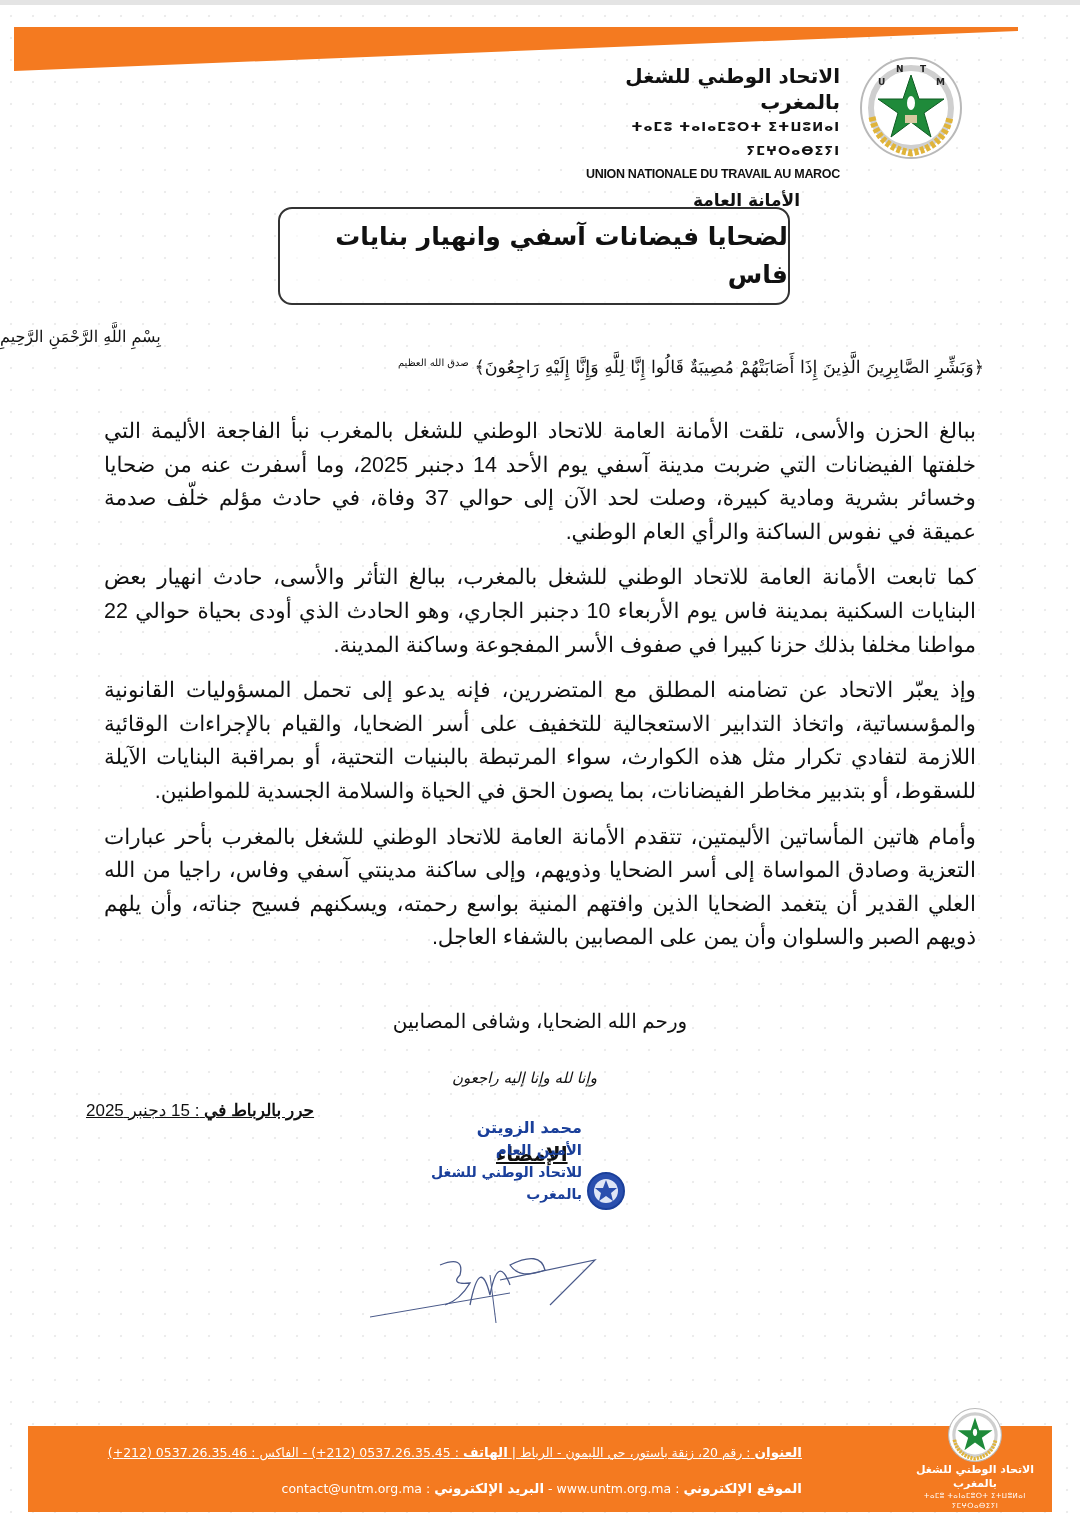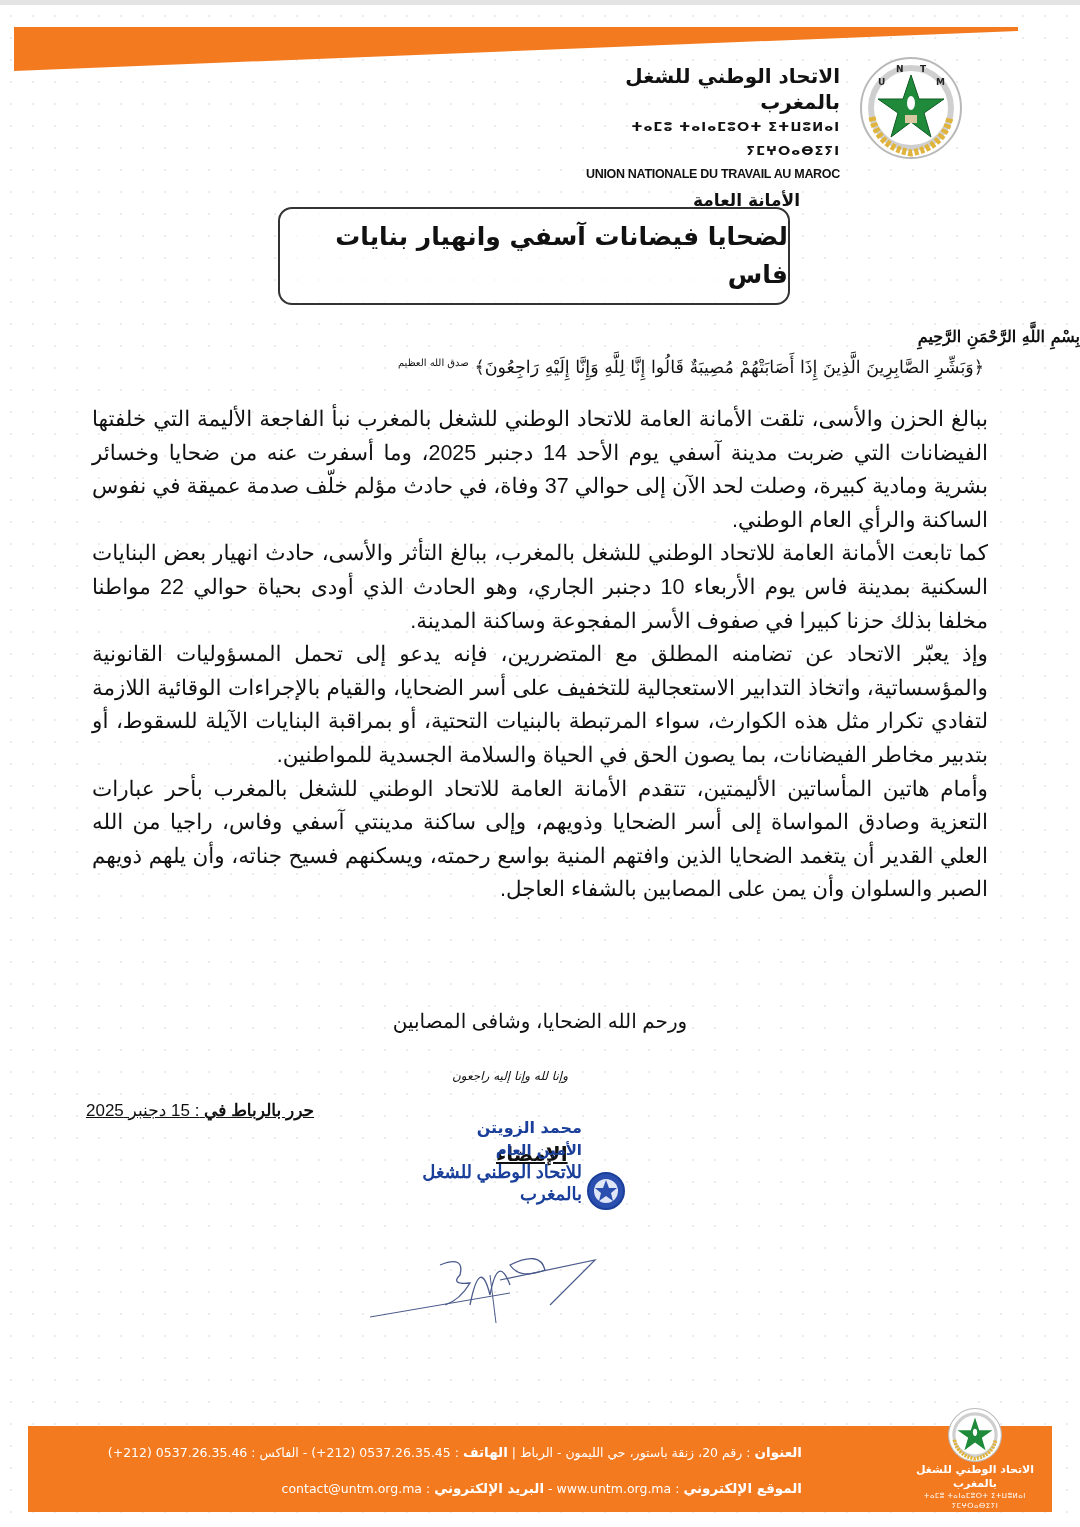--- a/index.html
+++ b/index.html
@@ -35,53 +35,53 @@
     position: absolute; left: 278px; top: 202px; width: 512px; height: 98px;
     border: 2px solid #333; border-radius: 14px; box-sizing: border-box;
     background: rgba(255,255,255,0.7);
     display: flex; flex-direction: column; justify-content: center; align-items: center;
     direction: rtl;
   }
   .title-line1 { font-weight: 700; font-size: 23px; line-height: 36px; color: #111; }
   .title-line2 { font-weight: 700; font-size: 25px; line-height: 38px; color: #111; }
 
   
-  .basmala { position: absolute; left: 0; width: 1080px; top: 322px; text-align: right; direction: rtl; font-family: "DejaVu Serif", serif; font-size: 16px; color: #111; font-weight: bold; }
+  .basmala { position: absolute; left: 0; width: 1080px; top: 322px; text-align: left; direction: rtl; font-family: "DejaVu Serif", serif; font-size: 16px; color: #111; }
   .verse { position: absolute; right: 96px; top: 352px; direction: rtl; font-family: "DejaVu Serif", serif; font-size: 17.5px; color: #111; white-space: nowrap; }
   .verse .sadaqa { font-size: 10px; vertical-align: super; }
 
   
   .body-text {
     position: absolute; left: 92px; width: 896px; top: 398px;
     direction: rtl; text-align: justify; text-align-last: right;
     font-family: "Liberation Sans", sans-serif; font-size: 21.5px; line-height: 33.6px; color: #111;
   }
-  .body-text p { margin: 0; }
+  .body-text p { margin: 12px; }
   .closing-line { position: absolute; left: 0; width: 1080px; top: 1004px; text-align: center; direction: rtl; font-family: "Liberation Sans", sans-serif; font-size: 20px; color: #111; padding-right: 12px; }
-  .istirja { position: absolute; left: 452px; top: 1064px; direction: rtl; font-family: "DejaVu Serif", serif; font-style: italic; font-size: 12px; color: #111; }
+  .istirja { position: absolute; left: 452px; top: 1064px; direction: rtl; font-family: "DejaVu Serif", serif; font-style: italic; font-size: 15px; color: #111; }
   .dated { position: absolute; left: 86px; top: 1095px; direction: rtl; font-family: "Liberation Sans", sans-serif; font-size: 17px; color: #111; text-decoration: underline; }
   .dated b { font-weight: 700; }
   .signature-label { position: absolute; left: 496px; top: 1124px; direction: rtl; font-weight: 700; font-size: 20px; text-decoration: underline; color: #111; margin-top: 13px; }
 
   
   .stamp-text { position: absolute; left: 420px; top: 1112px; width: 162px; direction: rtl; text-align: right; color: #1a3f9a; font-weight: 700; }
   .stamp-name { font-size: 16px; line-height: 22px; }
   .stamp-title { font-size: 15px; line-height: 22px; }
-  .stamp-org { font-size: 18px; line-height: 22px; font-family: Liberation Serif, serif; }
+  .stamp-org { font-size: 14px; line-height: 22px; }
   .stamp-seal { position: absolute; left: 586px; top: 1166px; width: 40px; height: 40px; }
   .signature-scribble { position: absolute; left: 370px; top: 1240px; width: 230px; height: 80px; }
 
   
   .footer-band {
     position: absolute; left: 28px; top: 1421px; width: 1024px; height: 86px;
     background: #f47a20;
   }
   .footer-line { position: absolute; right: 250px; direction: rtl; color: #fff; font-family: "DejaVu Sans", sans-serif; font-size: 12.5px; white-space: nowrap; }
   .footer-line b { font-weight: 700; font-size: 13.5px; }
-  .footer-line1 { top: 18px; }
+  .footer-line1 { top: 18px; text-decoration: underline; }
   .footer-line2 { top: 54px; }
   .footer-logo-wrap { position: absolute; left: 902px; top: 1402px; width: 146px; height: 100px; text-align: center; }
   .footer-logo { width: 56px; height: 56px; display: block; margin: 0 auto; }
   .footer-org-ar { color: #fff; font-weight: 700; font-size: 11px; direction: rtl; line-height: 14px; }
   .footer-org-tf { color: #fff; font-size: 7px; line-height: 10px; letter-spacing: 0.5px; }
   .footer-org-fr { color: #fff; font-size: 6px; line-height: 9px; font-weight: 700; font-family: "Liberation Sans", sans-serif; }
 </style>
 </head>
 <body>
 

